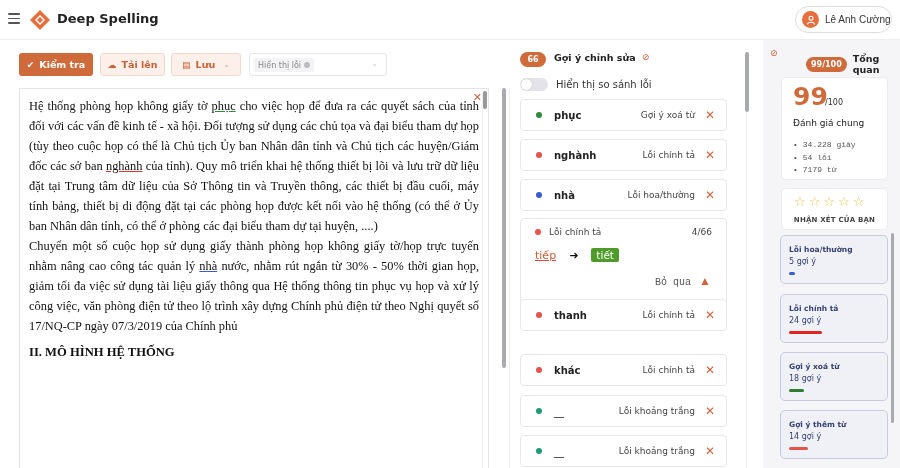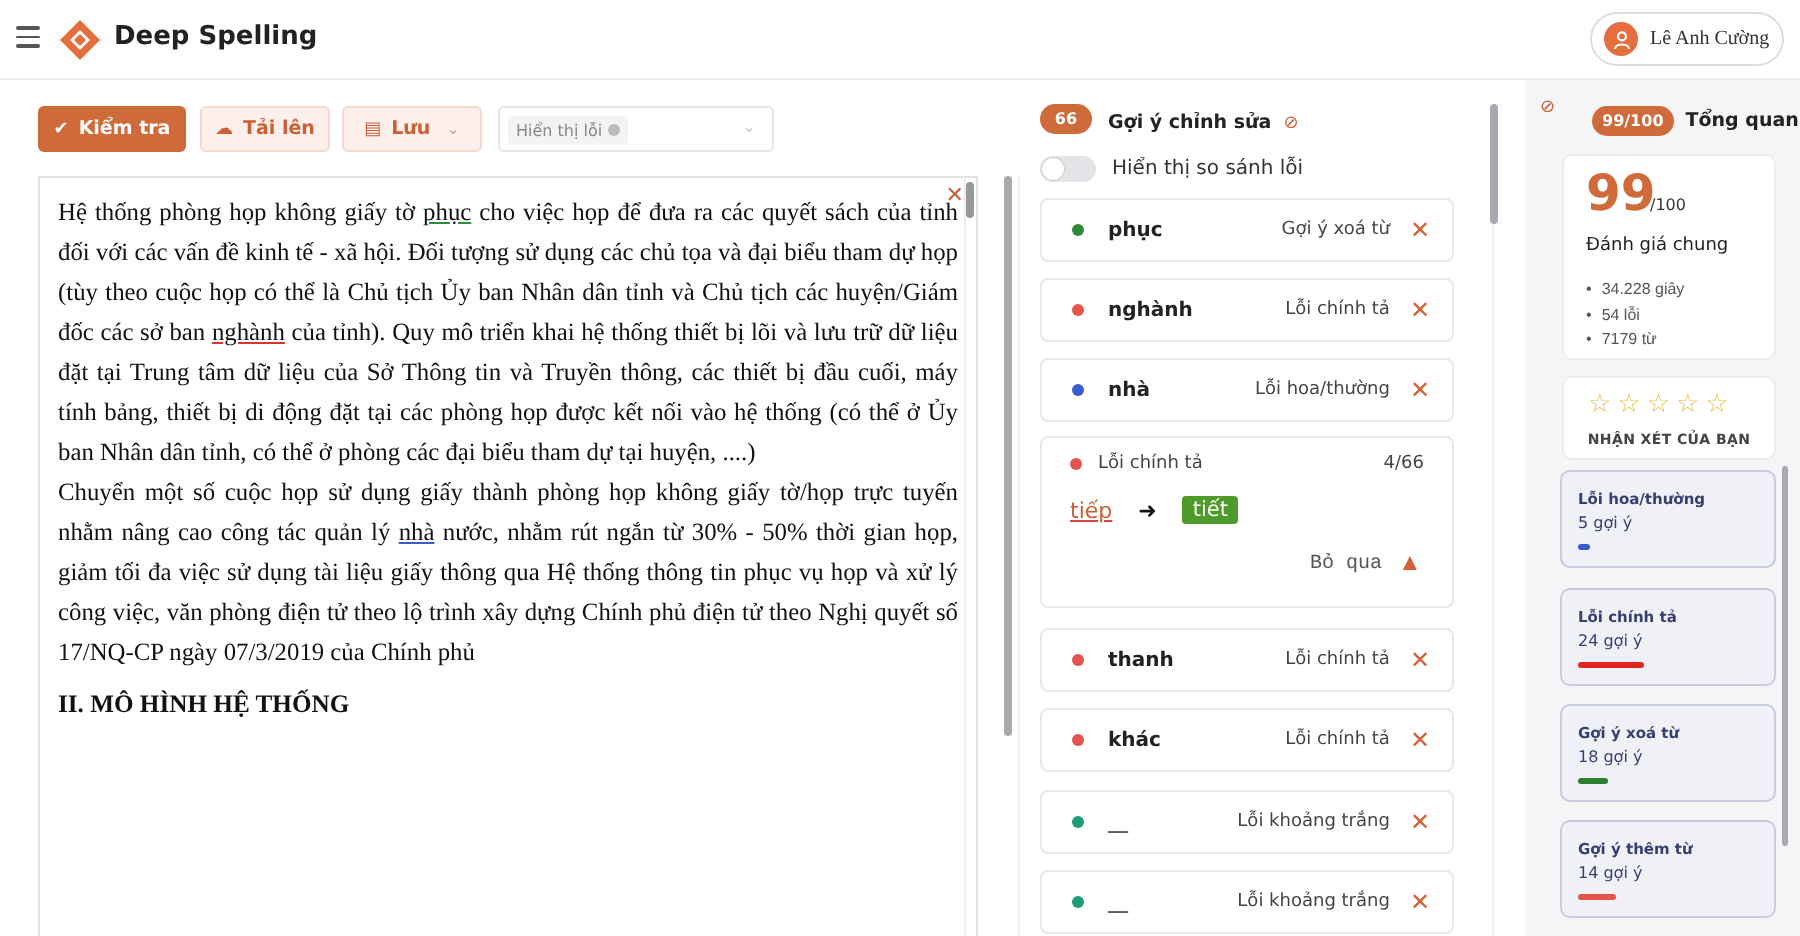--- a/index.html
+++ b/index.html
@@ -7,21 +7,21 @@
   body { font-family: "Liberation Sans", "DejaVu Sans", sans-serif; color: #222; position: relative; }
 
   
   .header { position: absolute; left: 0; top: 0; width: 900px; height: 40px; background: #fff; border-bottom: 1px solid #eeeef2; }
   .hamburger { position: absolute; left: 8px; top: 13px; width: 12px; height: 11px; cursor: pointer; }
   .hamburger span { display: block; height: 1.6px; background: #555; margin-bottom: 3px; border-radius: 1px; }
   .logo { position: absolute; left: 29px; top: 9px; width: 22px; height: 22px; }
   .app-title { position: absolute; left: 57px; top: 11px; font-size: 13px; font-weight: bold; color: #222; font-family: "DejaVu Sans", sans-serif; }
   .user-btn { position: absolute; left: 795px; top: 6px; width: 97px; height: 27px; border: 1px solid #ddd; border-radius: 14px; background: #fff; display: flex; align-items: center; padding-left: 6px; cursor: pointer; }
   .user-avatar { width: 17px; height: 17px; border-radius: 50%; background: #e66d3d; display: flex; align-items: center; justify-content: center; margin-right: 6px; }
-  .user-name { font-size: 10px; color: #333; font-family: Liberation Serif, serif; }
+  .user-name { font-size: 10px; color: #333; font-family: Liberation Sans, sans-serif; }
 
   
   .btn { position: absolute; top: 53px; height: 23px; border-radius: 3px; font-size: 9.5px; font-weight: bold; display: flex; align-items: center; justify-content: center; cursor: pointer; font-family: "DejaVu Sans", sans-serif; }
   .btn-check { left: 19px; width: 74px; background: #cf6b3b; color: #fff; }
   .btn-upload { left: 100px; width: 65px; background: #fdf0ea; color: #c96036; border: 1px solid #f3d9cc; }
   .btn-save { left: 171px; width: 70px; background: #fdf0ea; color: #c96036; border: 1px solid #f3d9cc; }
   .btn .ic { margin-right: 5px; font-size: 9px; }
   .btn .chev { margin-left: 8px; font-size: 8px; color: #c9a999; font-weight: normal; }
   .filter-select { position: absolute; left: 249px; top: 53px; width: 138px; height: 23px; border: 1px solid #e6e6ea; border-radius: 3px; background: #fff; cursor: pointer; }
   .filter-chip { position: absolute; left: 4px; top: 4px; height: 14px; background: #f3f3f5; border-radius: 2px; padding: 0 4px; font-size: 8px; color: #888; display: flex; align-items: center; font-family: "DejaVu Sans", sans-serif; }
@@ -42,21 +42,21 @@
   .err-green { text-decoration: underline; text-decoration-color: #2e8b3a; }
   .err-red { text-decoration: underline; text-decoration-color: #e03030; }
   .err-blue { text-decoration: underline; text-decoration-color: #3a5bd0; }
   .err-active { background: #f29b84; text-decoration: underline; text-decoration-color: #e03030; }
 
   
   .mid-scroll { position: absolute; left: 502px; top: 88px; width: 4px; height: 280px; background: #a9a9b0; border-radius: 2px; }
   .mid-line { position: absolute; left: 509px; top: 88px; width: 1px; height: 380px; background: #eee; }
 
   
-  .sugg-head { position: absolute; left: 520px; top: 52px; display: flex; align-items: flex-end; }
+  .sugg-head { position: absolute; left: 520px; top: 52px; display: flex; align-items: flex-start; }
   .count-pill { width: 26px; height: 15px; border-radius: 8px; background: #cf6b3b; color: #fff; font-size: 8px; font-weight: bold; display: flex; align-items: center; justify-content: center; font-family: "DejaVu Sans", sans-serif; }
   .sugg-title { margin-left: 8px; font-size: 9.5px; font-weight: bold; font-family: "DejaVu Sans", sans-serif; }
   .eye-off { margin-left: 6px; font-size: 9px; color: #c96036; }
   .toggle-row { position: absolute; left: 520px; top: 78px; display: flex; align-items: center; }
   .toggle { width: 28px; height: 13px; border-radius: 7px; background: #e3e3e8; position: relative; cursor: pointer; }
   .toggle-knob { position: absolute; left: 1px; top: 1px; width: 11px; height: 11px; background: #fff; border-radius: 50%; box-shadow: 0 0 1px rgba(0,0,0,.3); }
   .toggle-label { margin-left: 8px; font-size: 10px; color: #333; font-family: "DejaVu Sans", sans-serif; }
 
   .card { position: absolute; left: 520px; width: 207px; border: 1px solid #e8e8ec; border-radius: 4px; background: #fff; cursor: pointer; }
   .card.row { height: 32px; display: flex; align-items: center; }
@@ -77,29 +77,29 @@
   .new-word { background: #4e9a2a; color: #fff; font-size: 10.5px; padding: 1px 5px; border-radius: 2px; font-family: "DejaVu Sans", sans-serif; cursor: pointer; }
   .skip { position: absolute; left: 134px; top: 58px; font-size: 10px; color: #555; font-family: Liberation Mono, monospace; cursor: pointer; }
   .warn { position: absolute; left: 178px; top: 55px; color: #d4623a; font-size: 12px; cursor: pointer; }
 
   .right-scroll { position: absolute; left: 745px; top: 52px; width: 4px; height: 60px; background: #a9a9b0; border-radius: 2px; }
   .right-line { position: absolute; left: 746px; top: 112px; width: 1px; height: 356px; background: #eee; }
 
   
   .overview { position: absolute; left: 763px; top: 40px; width: 137px; height: 428px; background: #f5f5f8; }
   .ov-eye { position: absolute; left: 7px; top: 8px; font-size: 9px; color: #c96036; }
-  .ov-head { position: absolute; left: 33px; top: 13px; display: flex; align-items: center; }
+  .ov-head { position: absolute; left: 43px; top: 13px; display: flex; align-items: center; }
   .score-pill { height: 15px; padding: 0 5px; border-radius: 8px; background: #cf6b3b; color: #fff; font-size: 8px; font-weight: bold; display: flex; align-items: center; font-family: "DejaVu Sans", sans-serif; }
   .ov-title { margin-left: 6px; font-size: 9.5px; font-weight: bold; font-family: "DejaVu Sans", sans-serif; }
   .score-card { position: absolute; left: 18px; top: 37px; width: 107px; height: 103px; background: #fff; border: 1px solid #ececf0; border-radius: 5px; }
   .big-score { position: absolute; left: 11px; top: 4px; font-size: 25px; font-weight: bold; color: #cf6b3b; font-family: "DejaVu Sans", sans-serif; }
   .score-max { position: absolute; left: 43px; top: 20px; font-size: 8px; color: #333; font-family: "DejaVu Sans", sans-serif; }
   .eval-label { position: absolute; left: 11px; top: 40px; font-size: 9px; color: #222; font-family: "DejaVu Sans", sans-serif; }
   .stats { position: absolute; left: 11px; top: 61px; list-style: none; }
-  .stats li { font-size: 8px; color: #555; line-height: 12.5px; font-family: Liberation Sans, sans-serif; }
+  .stats li { font-size: 8px; color: #555; line-height: 12.5px; font-family: Liberation Mono, monospace; }
   .stats li::before { content: "•"; margin-right: 5px; color: #555; }
   .rating-card { position: absolute; left: 18px; top: 148px; width: 107px; height: 42px; background: #fff; border: 1px solid #ececf0; border-radius: 5px; }
   .stars { position: absolute; left: 12px; top: 5px; display: flex; }
   .star { color: #e7c24b; font-size: 13px; margin-right: 3px; cursor: pointer; }
   .rating-label { position: absolute; left: 0; width: 100%; top: 27px; text-align: center; font-size: 7px; color: #444; font-weight: bold; letter-spacing: 0.2px; font-family: "DejaVu Sans", sans-serif; }
   .cat-card { position: absolute; left: 17px; width: 108px; height: 49px; background: #f0f1f7; border: 1px solid #c8cbe0; border-radius: 5px; cursor: pointer; }
   .cat-name { position: absolute; left: 8px; top: 9px; font-size: 7.5px; font-weight: bold; color: #354070; font-family: "DejaVu Sans", sans-serif; }
   .cat-count { position: absolute; left: 8px; top: 21px; font-size: 8px; color: #354070; font-family: "DejaVu Sans", sans-serif; }
   .cat-bar { position: absolute; left: 8px; top: 36px; height: 3px; border-radius: 2px; }
   .ov-scroll { position: absolute; left: 128px; top: 193px; width: 3px; height: 190px; background: #a9a9b0; border-radius: 2px; }
@@ -205,21 +205,21 @@
   <span class="exp-count">4/66</span>
   <div class="exp-fix">
     <span class="old-word">tiếp</span>
     <span class="arrow">➜</span>
     <span class="new-word">tiết</span>
   </div>
   <span class="skip">Bỏ qua</span>
   <span class="warn">▲</span>
 </div>
 
-<div class="card row" style="top:314px">
+<div class="card row" style="top:299px">
   <span class="dot" style="background:#e5534b"></span>
   <span class="word">thanh</span>
   <span class="err-type">Lỗi chính tả</span>
   <span class="x-btn">✕</span>
 </div>
 <div class="card row" style="top:354px">
   <span class="dot" style="background:#e5534b"></span>
   <span class="word">khác</span>
   <span class="err-type">Lỗi chính tả</span>
   <span class="x-btn">✕</span>

